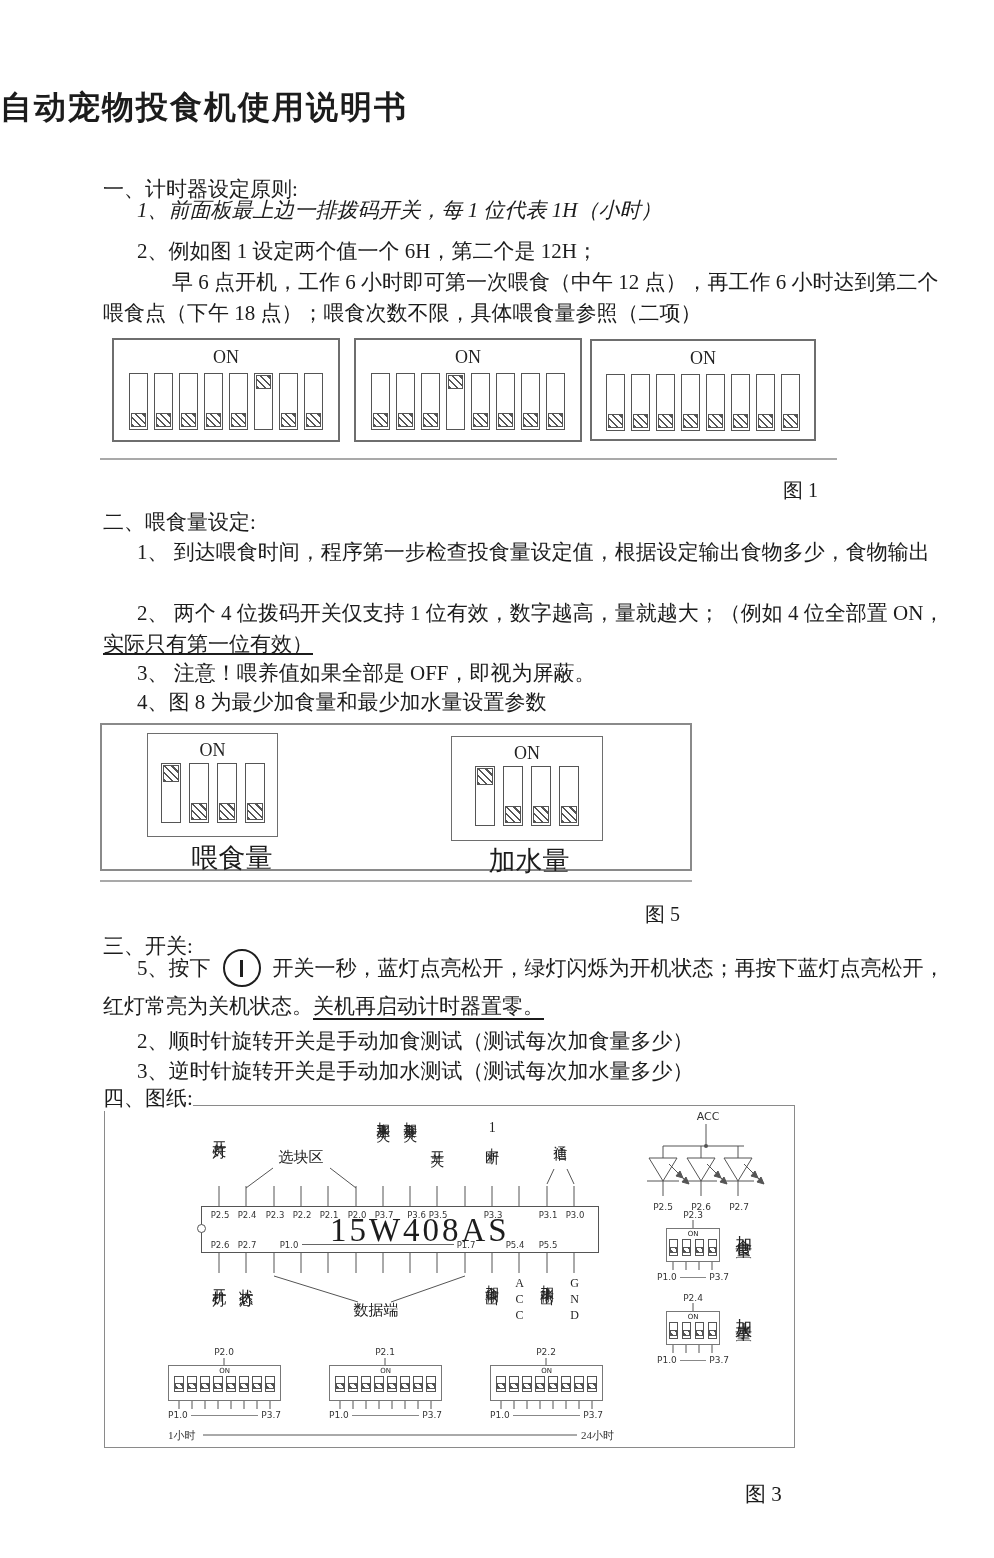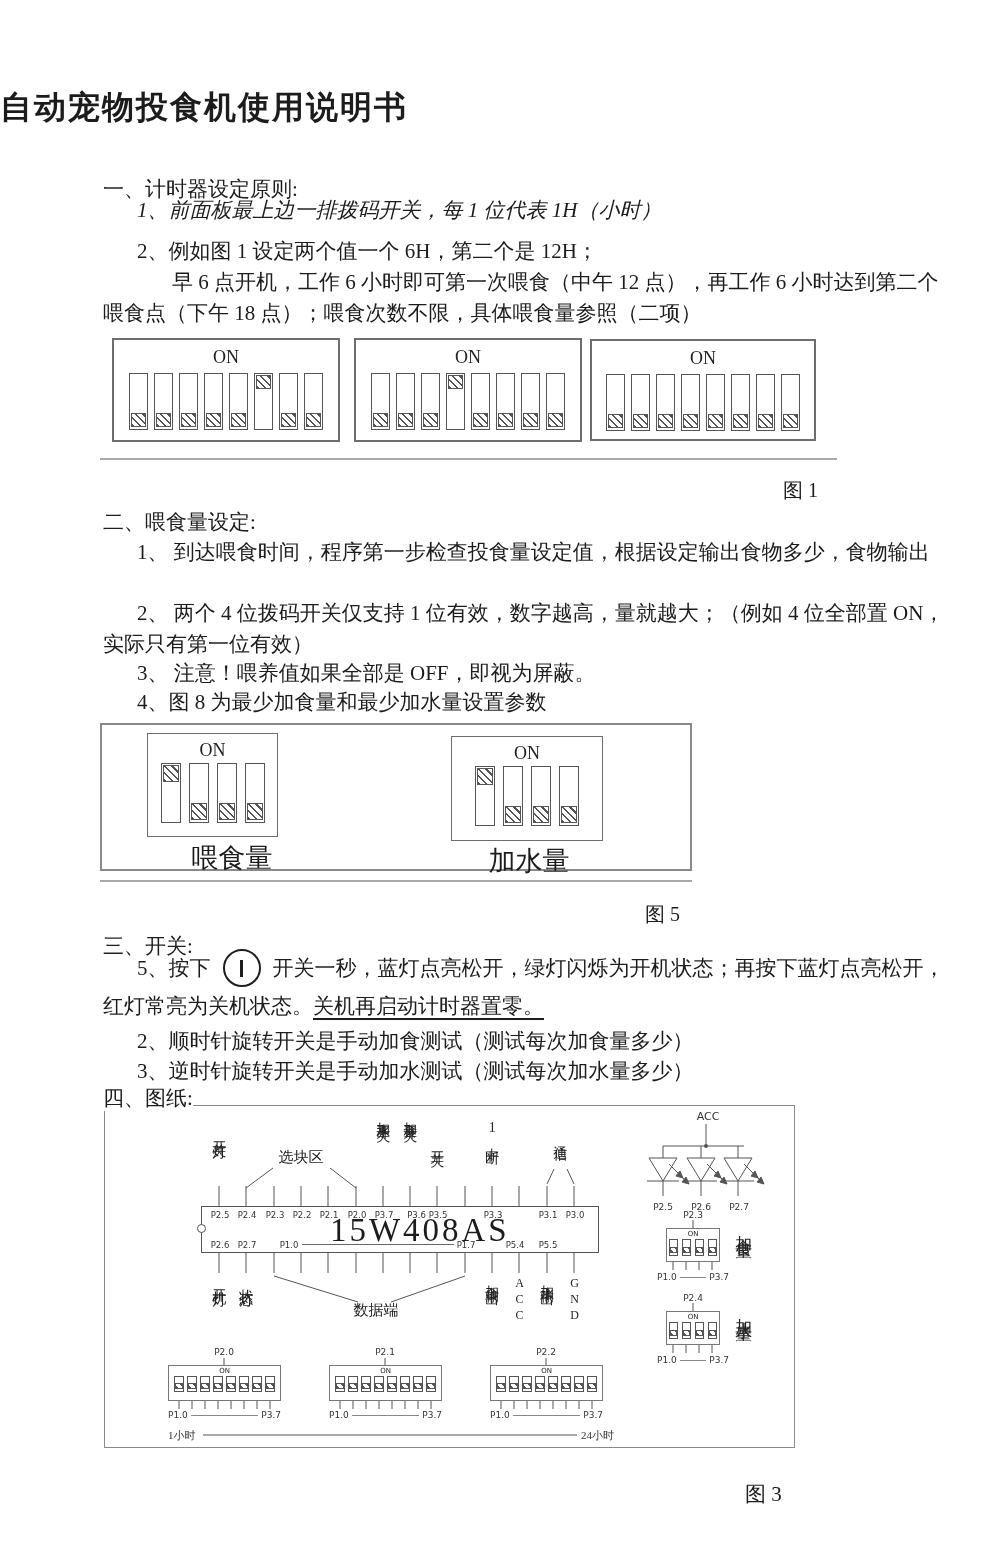--- a/index.html
+++ b/index.html
@@ -179,21 +179,21 @@
         </div>
       </div>
   </div>
 
   <div class="divider" style="left:100px;top:458px;width:737px;"></div>
   <div class="caption" style="left:783px;top:477px;">图 1</div>
 
   <div class="t" style="left:103px;top:509px;">二、喂食量设定:</div>
   <div class="t" style="left:137px;top:539px;">1、 到达喂食时间，程序第一步检查投食量设定值，根据设定输出食物多少，食物输出</div>
   <div class="t" style="left:137px;top:600px;">2、 两个 4 位拨码开关仅支持 1 位有效，数字越高，量就越大；（例如 4 位全部置 ON，</div>
-  <div class="t" style="left:103px;top:631px;">实际只有第一位有效）</div>
+  <div class="t" style="left:103px;top:631px;text-decoration:underline;">实际只有第一位有效）</div>
   <div class="t" style="left:137px;top:660px;">3、 注意！喂养值如果全部是 OFF，即视为屏蔽。</div>
   <div class="t" style="left:137px;top:689px;">4、图 8 为最少加食量和最少加水量设置参数</div>
 
   <div style="position:absolute;left:100px;top:723px;width:592px;height:148px;border:2px solid #8a8a8a;background:#fff;"></div>
   <div class="dipblock dip4" style="left:147px;top:733px;width:131px;height:104px;border-width:1.5px;">
     <div class="onlabel">ON</div>
     <div class="swrow">
         <div class="sw on">
           <div class="knob"></div>
         </div>

